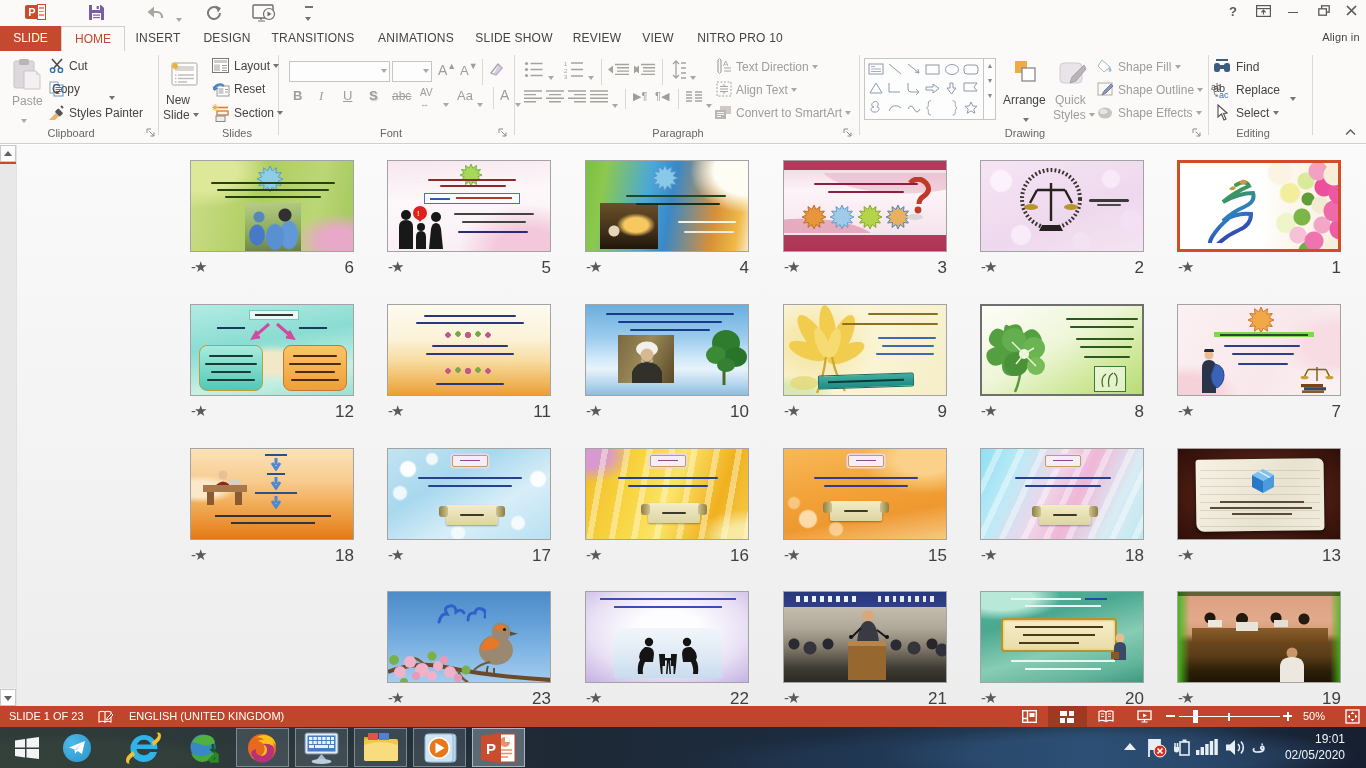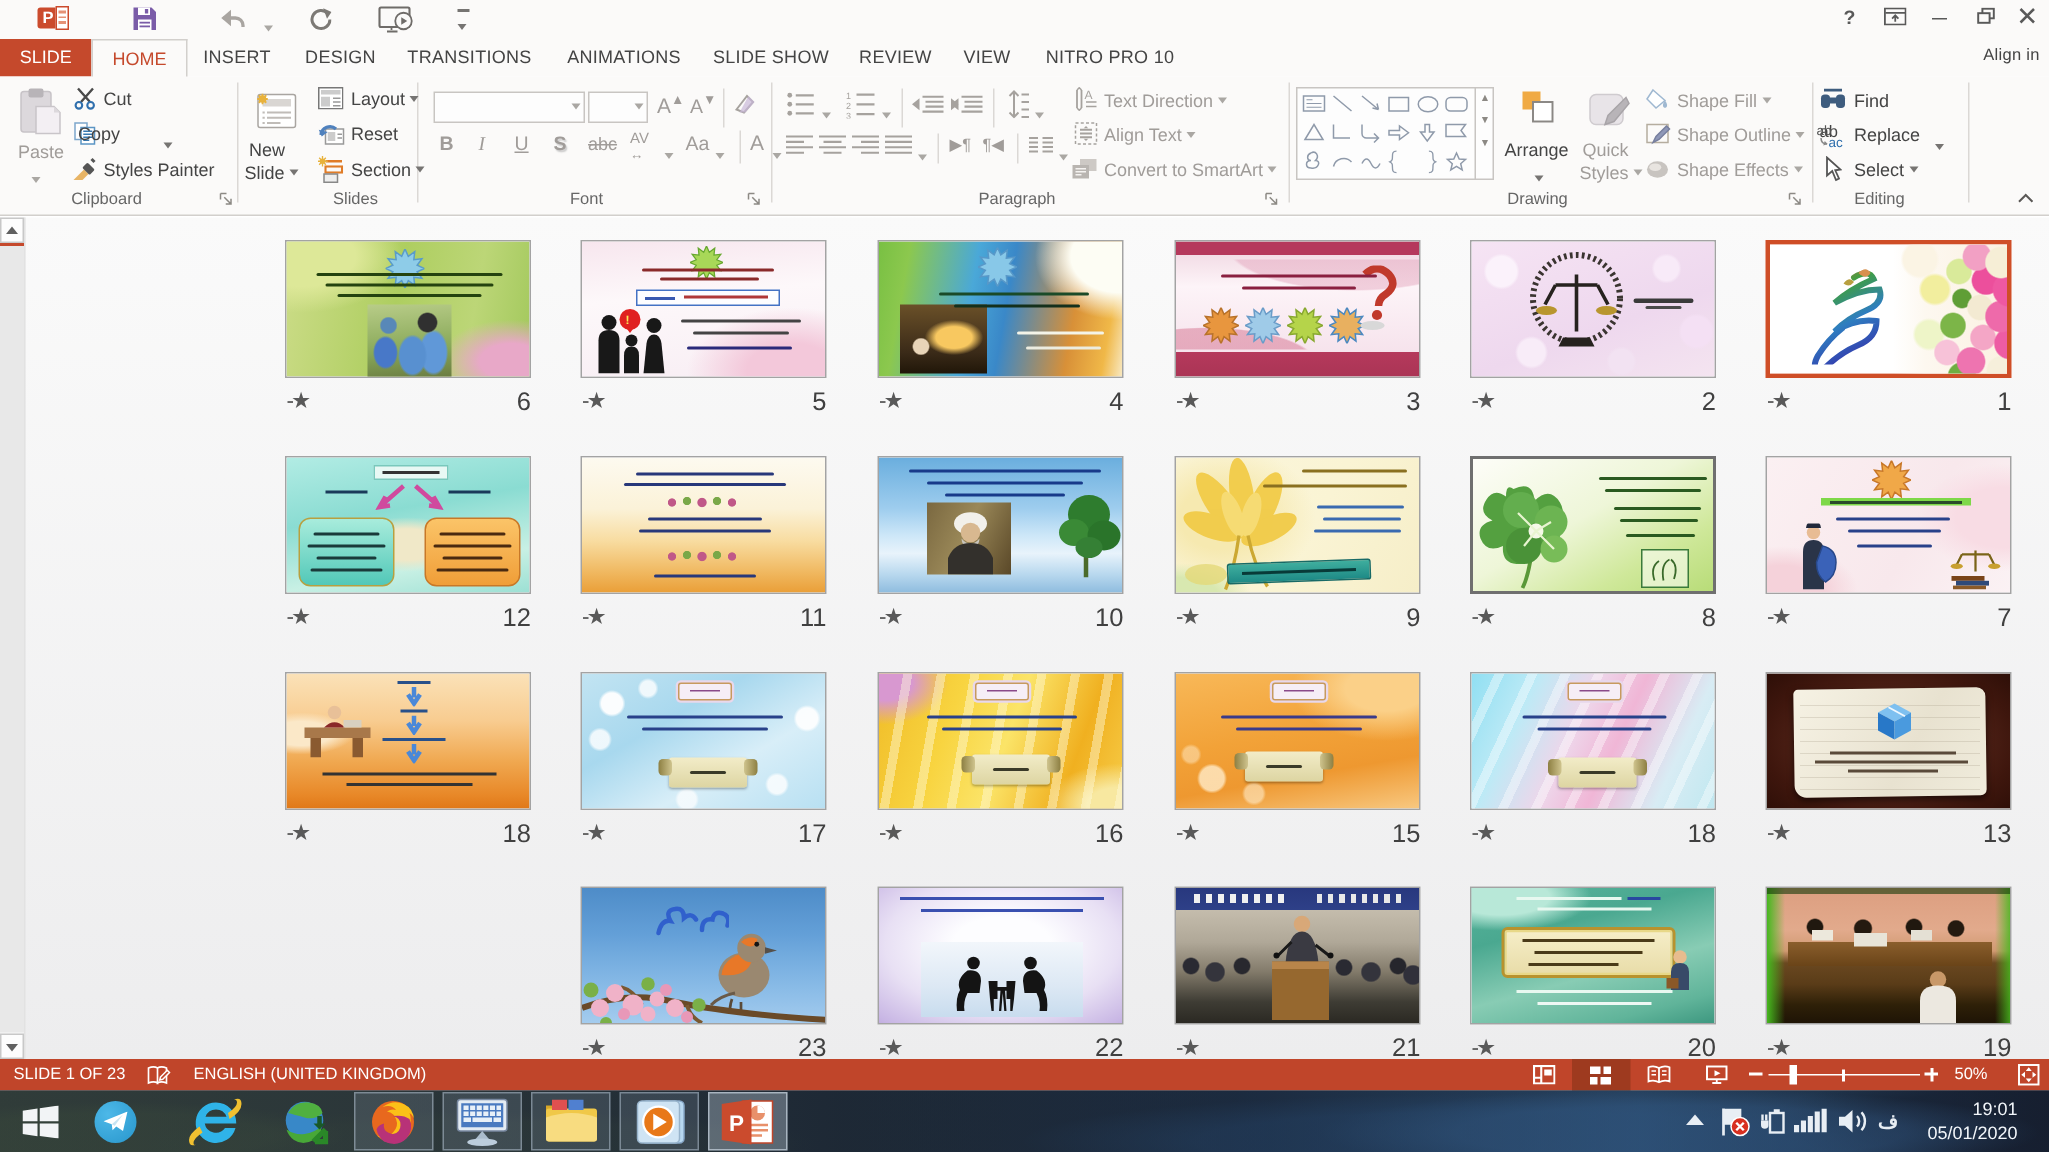--- a/index.html
+++ b/index.html
@@ -1109,14 +1109,14 @@
     <rect x="9.2" y="5" width="3.4" height="11" fill="#e8eef4"></rect>
     <rect x="13.8" y="2" width="3.4" height="14" fill="#e8eef4"></rect>
     <rect x="18.4" y="0" width="3.4" height="16" fill="#e8eef4"></rect>
   </svg>
   <svg class="abs" style="left:1226px;top:12px" width="20" height="17" viewBox="0 0 20 17">
     <path d="M0 5.5 h4 L9 1 V16 L4 11.5 H0z" fill="#e8eef4"></path>
     <path d="M12 5 a5 5 0 0 1 0 7 M15 2.5 a9 9 0 0 1 0 12" fill="none" stroke="#e8eef4" stroke-width="1.6"></path>
   </svg>
   <div class="abs" style="left:1252px;top:13px;color:#e8eef4;font-size:13px;font-weight:bold">ف</div>
   <div class="abs" style="left:1289px;top:5px;width:56px;text-align:right;color:#f2f6fa;font-size:12px">19:01</div>
-  <div class="abs" style="left:1259px;top:21px;width:86px;text-align:right;color:#f2f6fa;font-size:12px">05/01/2020</div>
+  <div class="abs" style="left:1259px;top:21px;width:86px;text-align:right;color:#f2f6fa;font-size:12px">02/05/2020</div>
 </div>
 
 </body></html>

